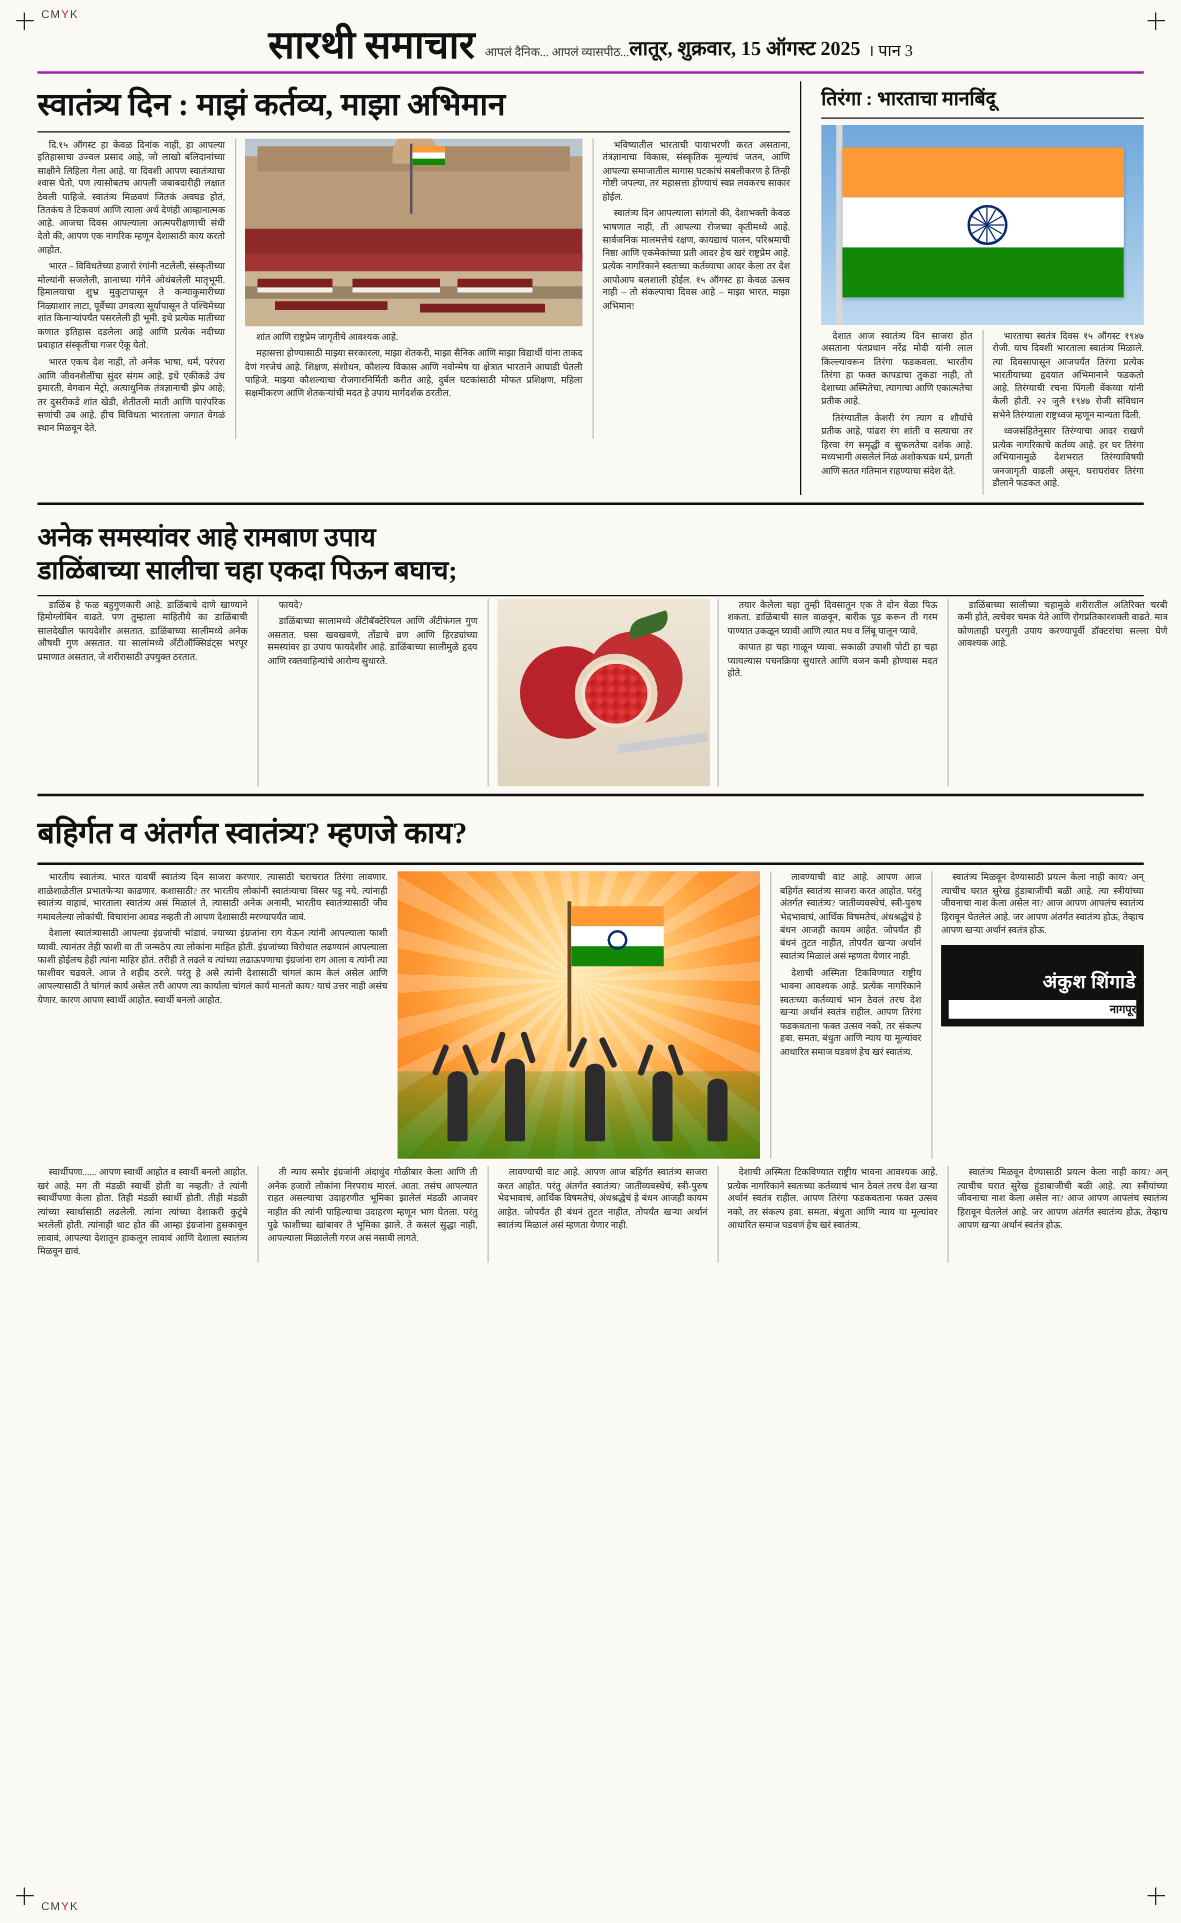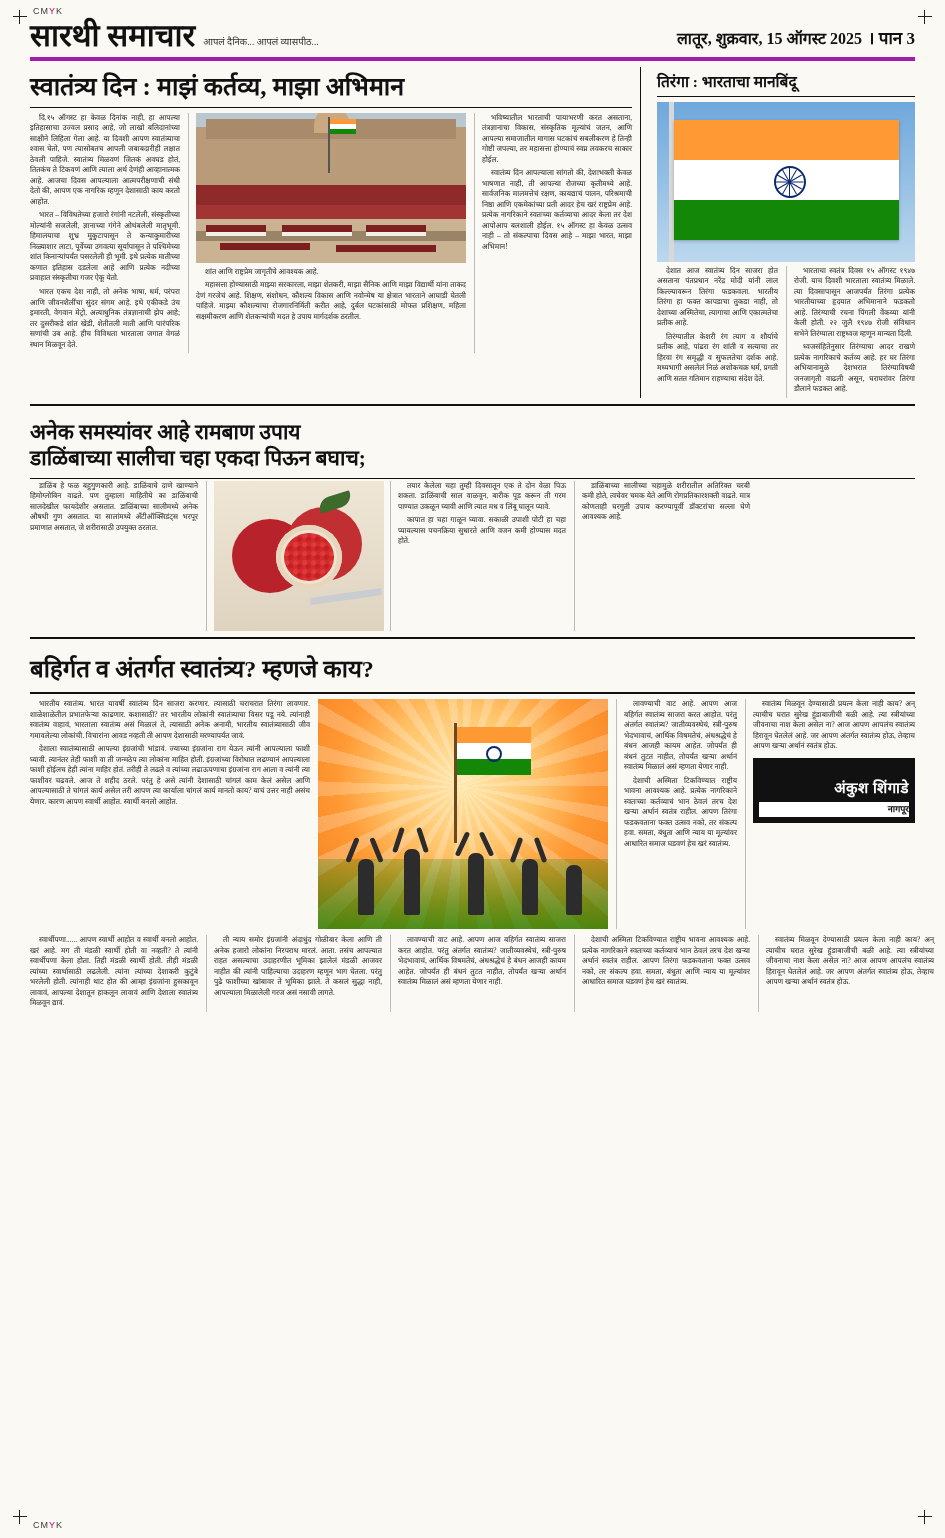--- a/index.html
+++ b/index.html
@@ -33,37 +33,37 @@
   }
   .cmyk .m{color:#d0006f;}
   .cmyk-bot{top:auto;bottom:8px;}
 
   .sheet{
     position:absolute;left:30px;top:20px;width:885px;height:1500px;
   }
 
   
   .masthead{
-    display:flex;align-items:flex-end;justify-content:space-between;
-    border-bottom:4px solid #a21caf;
+    display:flex;align-items:flex-end;justify-content:center;
+    border-bottom:2px solid #a21caf;
     padding-bottom:6px;
   }
   .mast-left{display:flex;align-items:flex-end;gap:8px;}
   .paper-name{
     font-size:31px;font-weight:bold;letter-spacing:0px;line-height:1;
     font-family:"Liberation Serif", serif;
   }
   .paper-tag{
     font-size:9.5px;color:#333;padding-bottom:3px;
   }
   .mast-right{
     font-size:16px;font-weight:bold;padding-bottom:2px;
     display:flex;align-items:flex-end;gap:6px;
   }
-  .mast-right .page-no{font-size:17px;font-weight:bold;}
+  .mast-right .page-no{font-size:13px;font-weight:normal;}
 
   
   .rule{border-top:1px solid #111;}
   .rule-thick{border-top:2px solid #111;}
   .hl{
     font-weight:bold;line-height:1.15;
   }
   .body-txt{
     font-size:7.4px;line-height:1.42;text-align:justify;
     color:#1a1a1a;
@@ -276,20 +276,24 @@
     <div class="sec2">
       <div class="hl hl-pom">
         <div>अनेक समस्यांवर आहे रामबाण उपाय</div>
         <div>डाळिंबाच्या सालीचा चहा एकदा पिऊन बघाच;</div>
       </div>
       <div class="rule"></div>
       <div class="sec2-cols">
         <div class="col body-txt">
           <p>डाळिंब हे फळ बहुगुणकारी आहे. डाळिंबाचे दाणे खाण्याने हिमोग्लोबिन वाढते. पण तुम्हाला माहितीये का डाळिंबाची सालदेखील फायदेशीर असतात. डाळिंबाच्या सालीमध्ये अनेक औषधी गुण असतात. या सालांमध्ये अँटीऑक्सिडंट्स भरपूर प्रमाणात असतात, जे शरीरासाठी उपयुक्त ठरतात.</p>
         </div>
+        <div class="col col-sep body-txt">
+          <p>फायदे?</p>
+          <p>डाळिंबाच्या सालामध्ये अँटीबॅक्टेरियल आणि अँटीफंगल गुण असतात. घसा खवखवणे, तोंडाचे व्रण आणि हिरड्यांच्या समस्यांवर हा उपाय फायदेशीर आहे. डाळिंबाच्या सालीमुळे हृदय आणि रक्तवाहिन्यांचे आरोग्य सुधारते.</p>
+        </div>
         <div class="col col-sep">
           <div class="img-box pom-img">
             <div class="bg"></div>
             <div class="fruit a"></div>
             <div class="fruit b"></div>
             <div class="leaf"></div>
             <div class="cut"></div>
             <div class="seeds"></div>
             <div class="knife"></div>
           </div>

